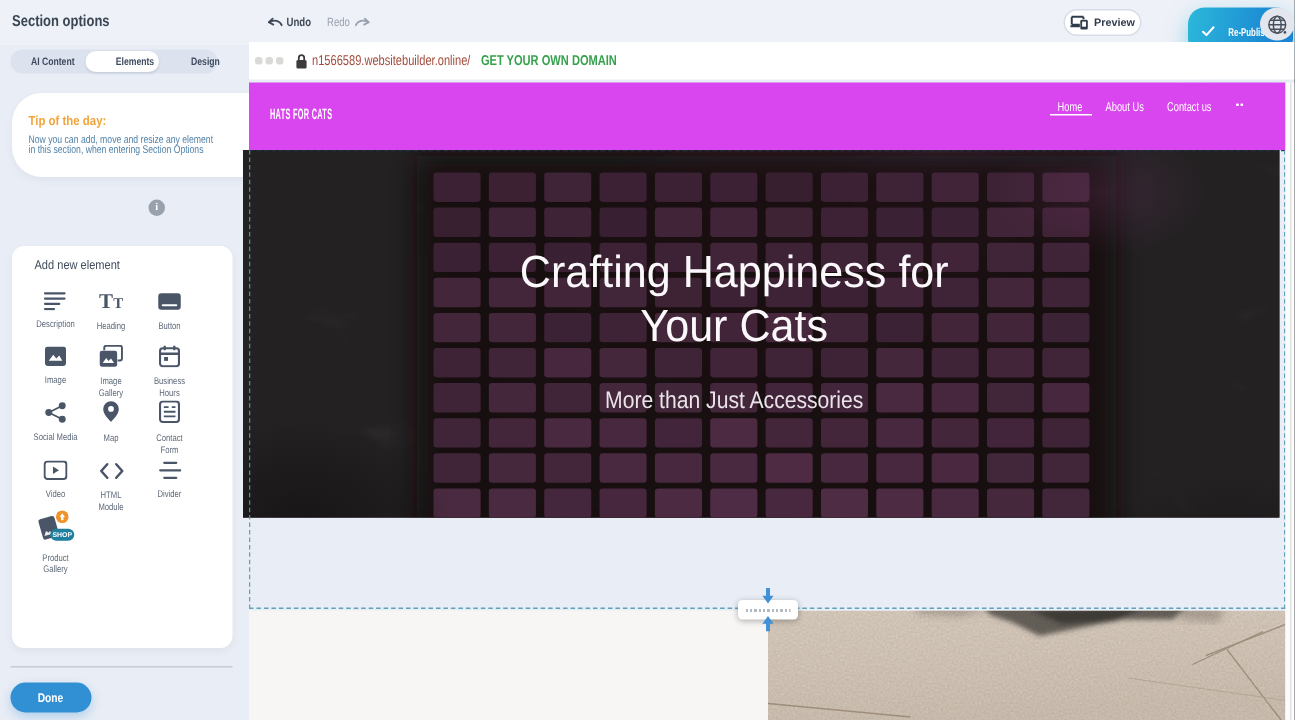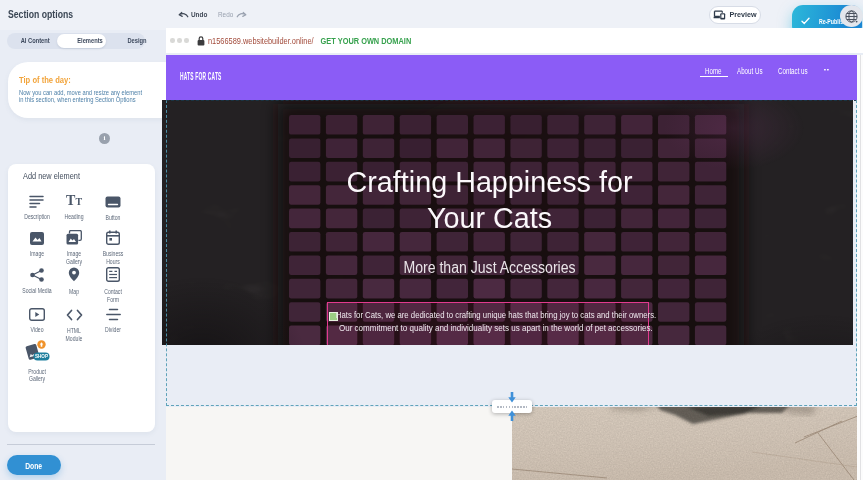--- a/index.html
+++ b/index.html
@@ -38,21 +38,21 @@
 #divline{left:7px;top:414px;width:148px;height:1px;background:#c6ccd8}
 #donebtn{left:7px;top:425px;width:54px;height:20px;background:#3190d3;border-radius:11px;box-shadow:0 3px 7px rgba(46,143,211,.3);text-align:center}
 #donebtn span{display:inline-block;font-size:8.5px;font-weight:bold;color:#fff;line-height:20px;transform:scaleX(.8)}
 
 #bbar{left:166px;top:28px;width:697px;height:25px;background:#ffffff}
 #bbar .dot{position:absolute;top:10px;width:4.5px;height:4.5px;border-radius:50%;background:#d9d9d7}
 #urlpill{position:absolute;left:26px;top:3px;width:660px;height:19px;background:#fff;border-radius:9.5px}
 #urltext{position:absolute;left:42px;top:6.5px;font-size:9.5px;color:#a24a3a;white-space:nowrap;transform:scaleX(.778);transform-origin:left top}
 #urltext b{color:#36a14d;font-weight:bold;margin-left:9px}
 
-#redhdr{left:166px;top:55px;width:691px;height:45px;background:#8b5cf6}
+#redhdr{left:166px;top:55px;width:691px;height:45px;background:#d946ef}
 #logo{position:absolute;left:14px;top:16px;font-size:10px;font-weight:bold;color:#fff;letter-spacing:.4px;transform:scaleX(.49);transform-origin:left top;white-space:nowrap}
 .nv{position:absolute;top:11px;font-size:8.5px;color:#fff;white-space:nowrap;transform:scaleX(.73);transform-origin:left top}
 #hero{left:162px;top:100px;width:691px;height:245px;background:#0f0b0d;overflow:hidden}
 #heroglow{position:absolute;left:0;top:0;width:691px;height:306px;background:radial-gradient(100px 60px at 572px 28px,rgba(110,55,100,.28),rgba(0,0,0,0) 70%),radial-gradient(140px 110px at 40px 260px,rgba(8,6,8,.5),rgba(8,6,8,0) 75%),radial-gradient(150px 100px at 660px 290px,rgba(10,8,10,.45),rgba(10,8,10,0) 75%)}
 #dash{left:166px;top:100px;width:691px;height:306px;border:1px dashed rgba(80,155,180,.9);border-top-color:rgba(25,55,70,.9);pointer-events:none}
 #h1a{position:absolute;left:0;top:63.5px;width:655px;text-align:center;font-size:30px;line-height:36.7px;color:#fbf8fb;transform:scaleX(.958);transform-origin:center top}
 #h2a{position:absolute;left:0;top:158.5px;width:655px;text-align:center;font-size:16px;color:#e9e4e8;transform:scaleX(.88);transform-origin:center top}
 #tbox{position:absolute;left:165px;top:202px;width:322px;height:44px;border:1px solid #e23a8e;background:rgba(170,40,100,.10)}
 #tbox p{position:absolute;left:168px;top:6px;width:0;text-align:center;font-size:9px;line-height:13.3px;color:#efe9ee;white-space:nowrap;display:flex;flex-direction:column;align-items:center;transform:scaleX(.862);transform-origin:center top}
 #ghandle{position:absolute;left:1px;top:8.5px;width:9px;height:9px;background:#9ccd84;border:1px solid #e8f2e0}
@@ -391,27 +391,20 @@
       <rect x="348.4" y="272.4" width="31.4" height="19.6" rx="2.2" fill="rgb(74,42,65)"></rect>
       <rect x="385.3" y="272.4" width="31.4" height="19.6" rx="2.2" fill="rgb(76,42,66)"></rect>
       <rect x="422.2" y="272.4" width="31.4" height="19.6" rx="2.2" fill="rgb(76,43,66)"></rect>
       <rect x="459.1" y="272.4" width="31.4" height="19.6" rx="2.2" fill="rgb(71,40,62)"></rect>
       <rect x="496.0" y="272.4" width="31.4" height="19.6" rx="2.2" fill="rgb(70,40,62)"></rect>
       <rect x="532.9" y="272.4" width="31.4" height="19.6" rx="2.2" fill="rgb(71,40,62)"></rect>
     </svg>
 <div id="heroglow"></div>
 <div id="h1a">Crafting Happiness for<br>Your Cats</div>
 <div id="h2a">More than Just Accessories</div>
-<div id="tbox">
-      <div id="ghandle"></div>
-      <p>
-        <span>Hats for Cats, we are dedicated to crafting unique hats that bring joy to cats and their owners.</span>
-        <span style="transform:scaleX(1.035)">Our commitment to quality and individuality sets us apart in the world of pet accessories.</span>
-      </p>
-    </div>
 </div>
 <div class="abs" id="dash"></div>
 
 <div class="abs" id="bsec-white"></div>
 <div class="abs" id="bsec-photo">
     <svg width="345" height="73" viewBox="0 0 345 73" style="position:absolute;left:0;top:0">
 <defs>
 <filter id="grain" x="0" y="0" width="100%" height="100%">
 <feTurbulence type="fractalNoise" baseFrequency="0.7" numOctaves="2" seed="4"></feTurbulence>
 <feColorMatrix type="matrix" values="0 0 0 0 0  0 0 0 0 0  0 0 0 0 0  0.5 0.5 0.5 0 0"></feColorMatrix>

